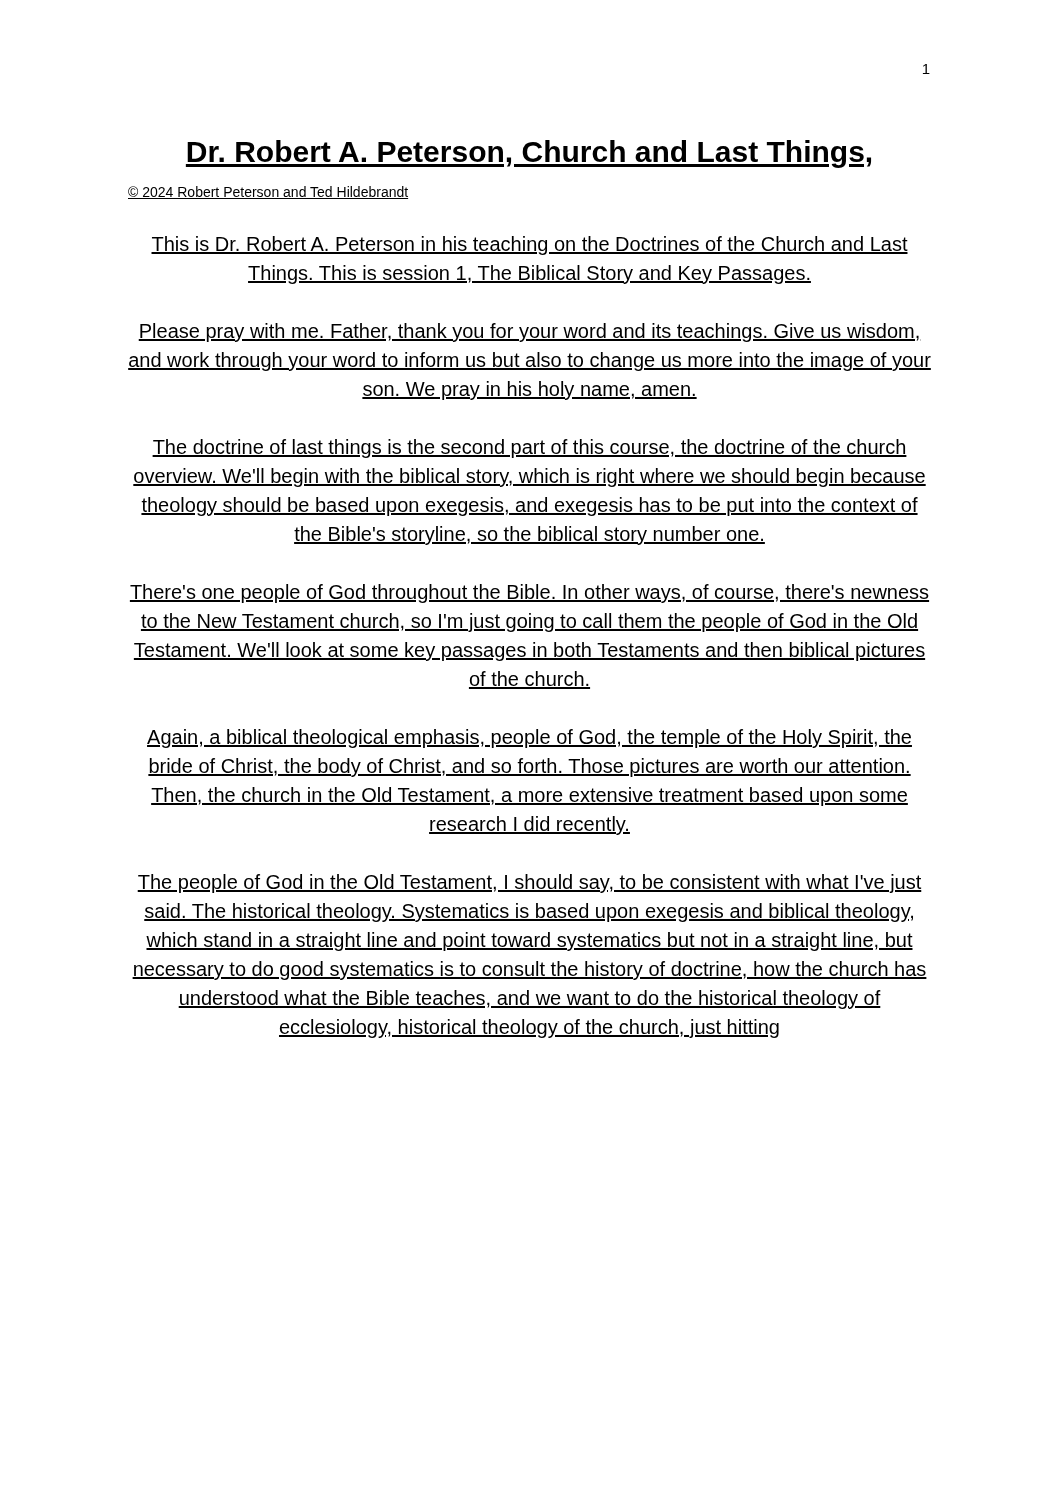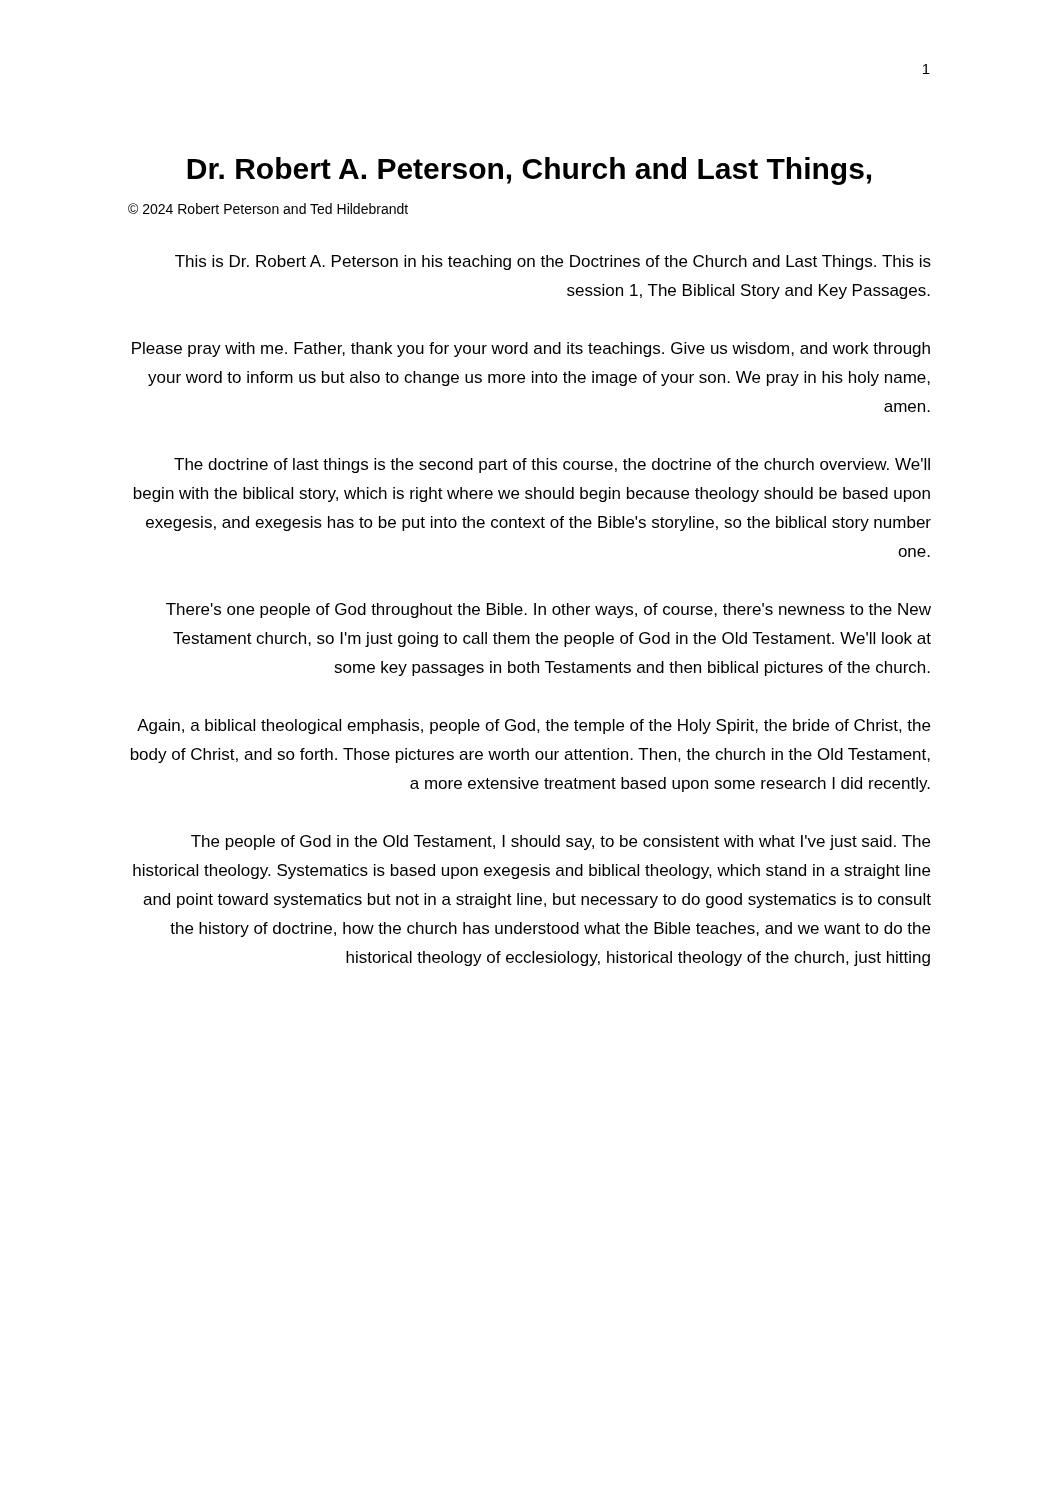--- a/index.html
+++ b/index.html
@@ -19,44 +19,45 @@
   }
   .page-number {
     position: absolute;
     top: 60px;
     right: 128px;
     font-size: 15px;
     color: #000000;
   }
   .content {
     position: absolute;
-    top: 145px;
+    top: 128px;
     left: 128px;
     width: 803px;
+    text-decoration: underline;
   }
   .doc-title {
     text-align: center;
     font-weight: bold;
     font-size: 30px;
     line-height: 47px;
     margin: 0;
   }
   .doc-copyright {
     font-size: 14px;
     line-height: 27px;
     margin: 4px 0 0 0;
   }
   .paragraphs {
     margin-top: 24px;
   }
   .para {
-    font-size: 17px;
+    font-size: 20px;
     line-height: 29px;
     margin: 0 0 29px 0;
-    text-align: right;
+    text-align: center;
   }
 </style>
 </head>
 <body>
 
 <div class="page">
   <div class="page-number">1</div>
 
   <div class="content">
     <h1 class="doc-title">

